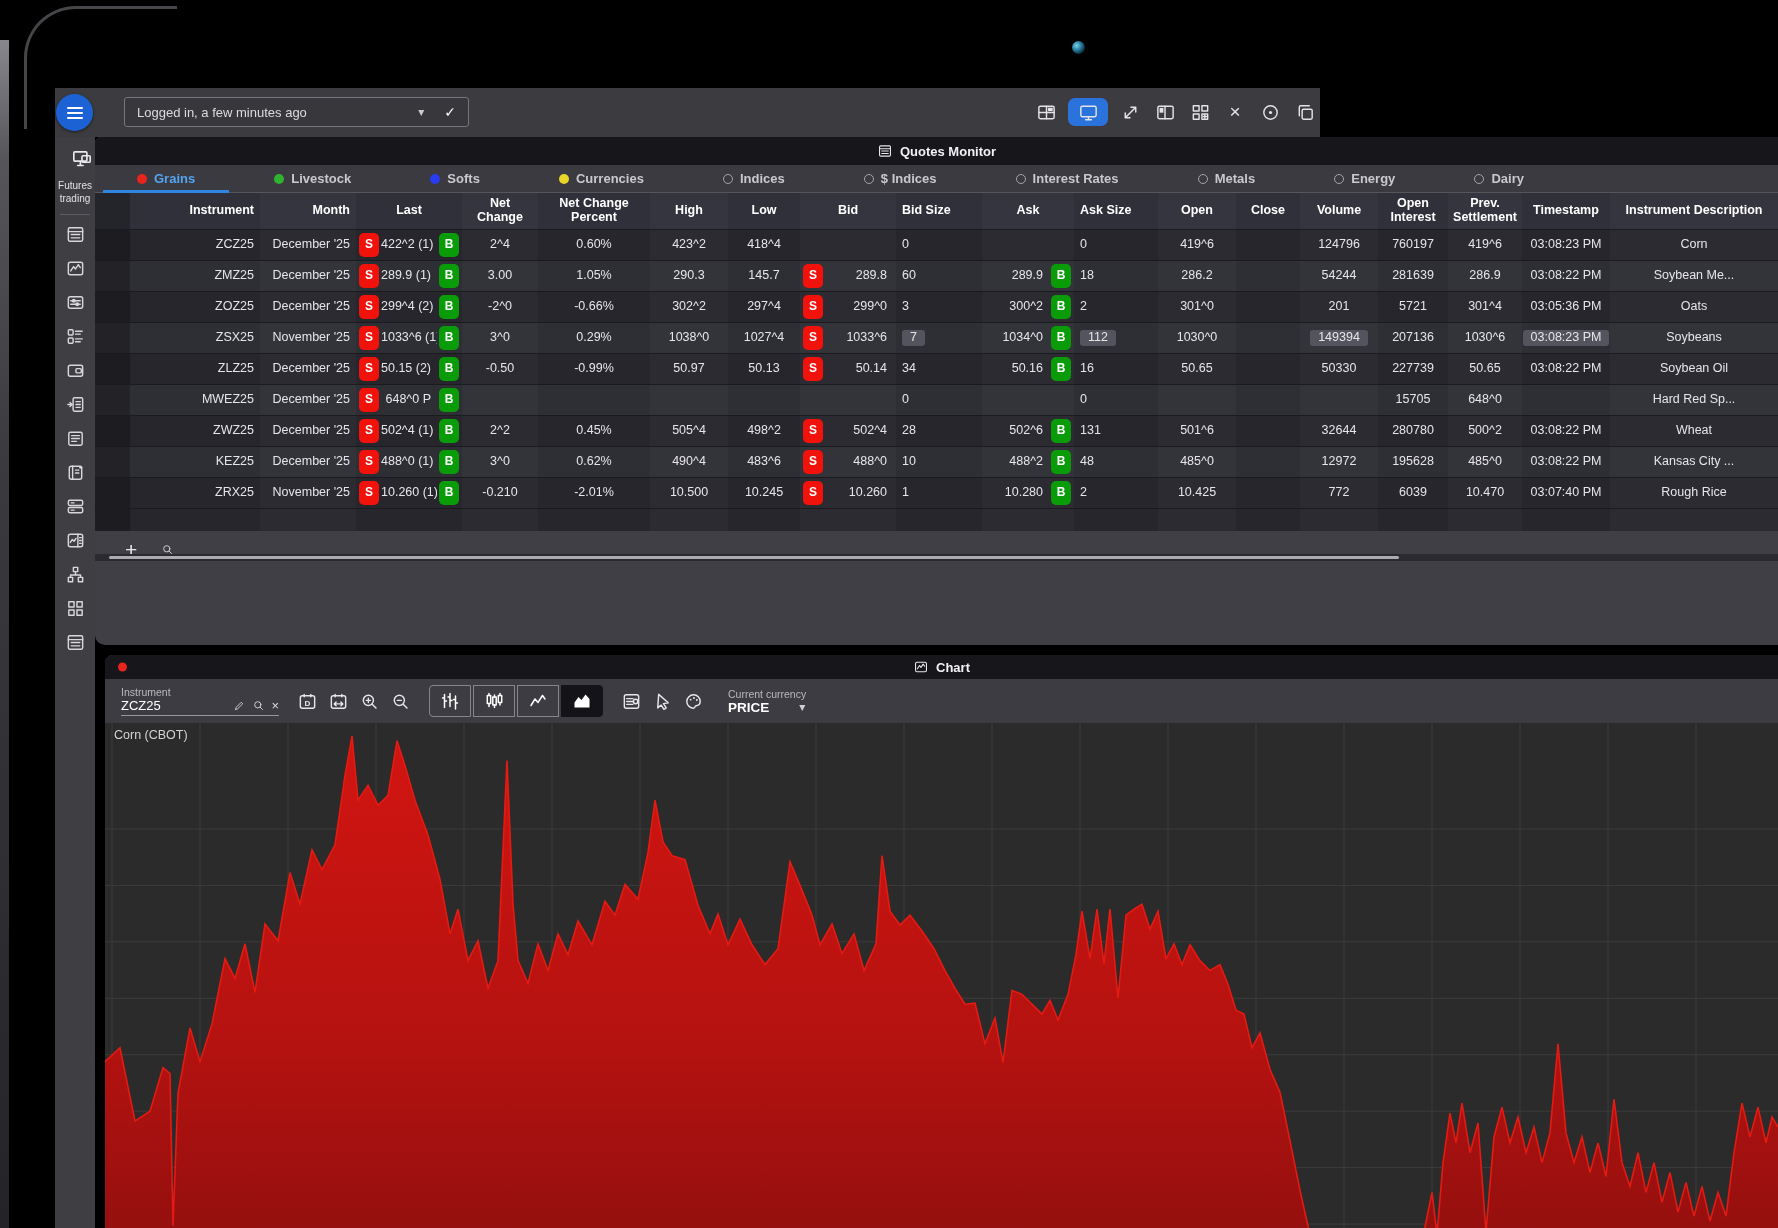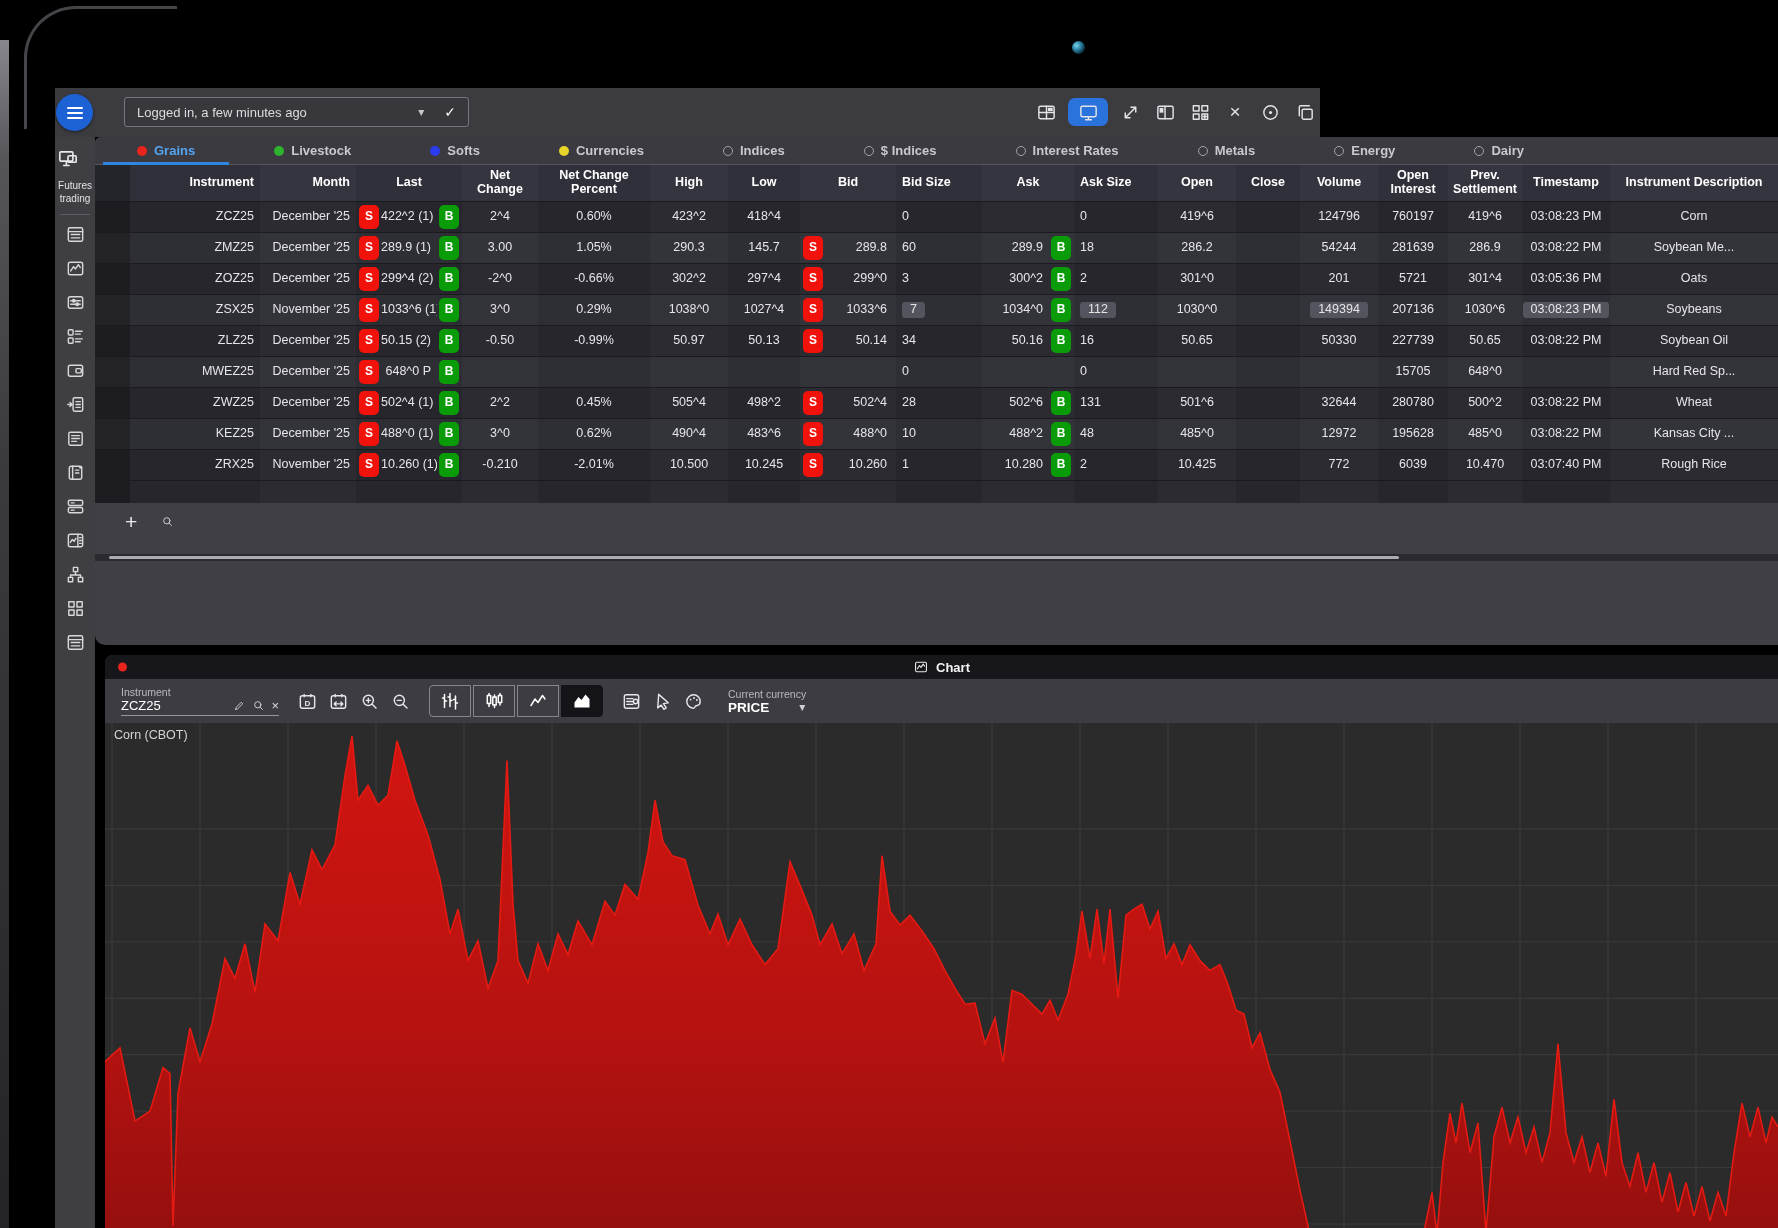--- a/index.html
+++ b/index.html
@@ -27,21 +27,21 @@
   .login-select .caret{margin-left:auto;color:#c9c9ce;font-size:12px;}
   .login-select .check{margin-left:20px;color:#fff;font-size:14px;}
   .tb-icons{position:absolute;left:978px;top:10px;display:flex;gap:9px;align-items:center;}
   .tb-icon{width:26px;height:26px;display:flex;align-items:center;justify-content:center;color:#e4e4e8;font-size:19px;}
   .tb-icon svg{width:21px;height:21px;}
   .tb-icon.active{background:#2a72dc;border-radius:7px;width:40px;height:28px;}
 
   
   .sidebar{position:absolute;left:55px;top:137px;width:40px;height:1091px;background:#3e3e43;
     display:flex;flex-direction:column;align-items:center;padding-top:10px;box-sizing:border-box;}
-  .sb-primary{display:flex;flex-direction:column;align-items:flex-start;color:#eaeaec;}
+  .sb-primary{display:flex;flex-direction:column;align-items:flex-end;color:#eaeaec;}
   .sb-primary svg{width:24px;height:24px;}
   .sb-label{font-size:10px;color:#e2e2e5;text-align:center;line-height:1.3;margin-top:4px;width:38px;}
   .sb-divider{width:30px;height:1px;background:#5c5c62;margin:9px 0 4px 0;}
   .sb-item{width:34px;height:34px;display:flex;align-items:center;justify-content:center;color:#d8d8db;}
   .sb-item svg{width:21px;height:21px;}
 
   
   .quotes-panel{position:absolute;left:95px;top:137px;width:1683px;height:508px;background:#3f3f45;
     border-radius:6px 0 0 10px;overflow:hidden;}
   .panel-title{height:28px;background:#17171b;display:flex;align-items:center;justify-content:center;
@@ -277,20 +277,29 @@
         <div class="sb-item">
           <span><svg viewBox="0 0 22 22" fill="none" stroke="currentColor" stroke-width="1.5" stroke-linecap="round" stroke-linejoin="round">
               <rect x="3.5" y="4" width="15" height="14" rx="1.5"></rect>
               <path d="M3.5 8h15M6.5 11h9M6.5 14.5h9"></path>
             </svg></span>
         </div>
       </div>
   </div>
 
   <div class="quotes-panel">
+    <div class="panel-title">
+      <span class="pt-icon" id="quotes-title-icon">
+          <svg viewBox="0 0 22 22" fill="none" stroke="currentColor" stroke-width="1.5" stroke-linecap="round" stroke-linejoin="round">
+            <rect x="3.5" y="4" width="15" height="14" rx="1.5"></rect>
+            <path d="M3.5 8h15M6.5 11h9M6.5 14.5h9"></path>
+          </svg>
+        </span>
+      <span>Quotes Monitor</span>
+    </div>
     <div class="tabs" id="tabs">
         <div class="tab active">
           <span class="dot" style="background: rgb(232, 36, 29);"></span>
           <span>Grains</span>
         </div>
         <div class="tab">
           <span class="dot" style="background: rgb(47, 179, 47);"></span>
           <span>Livestock</span>
         </div>
         <div class="tab">

